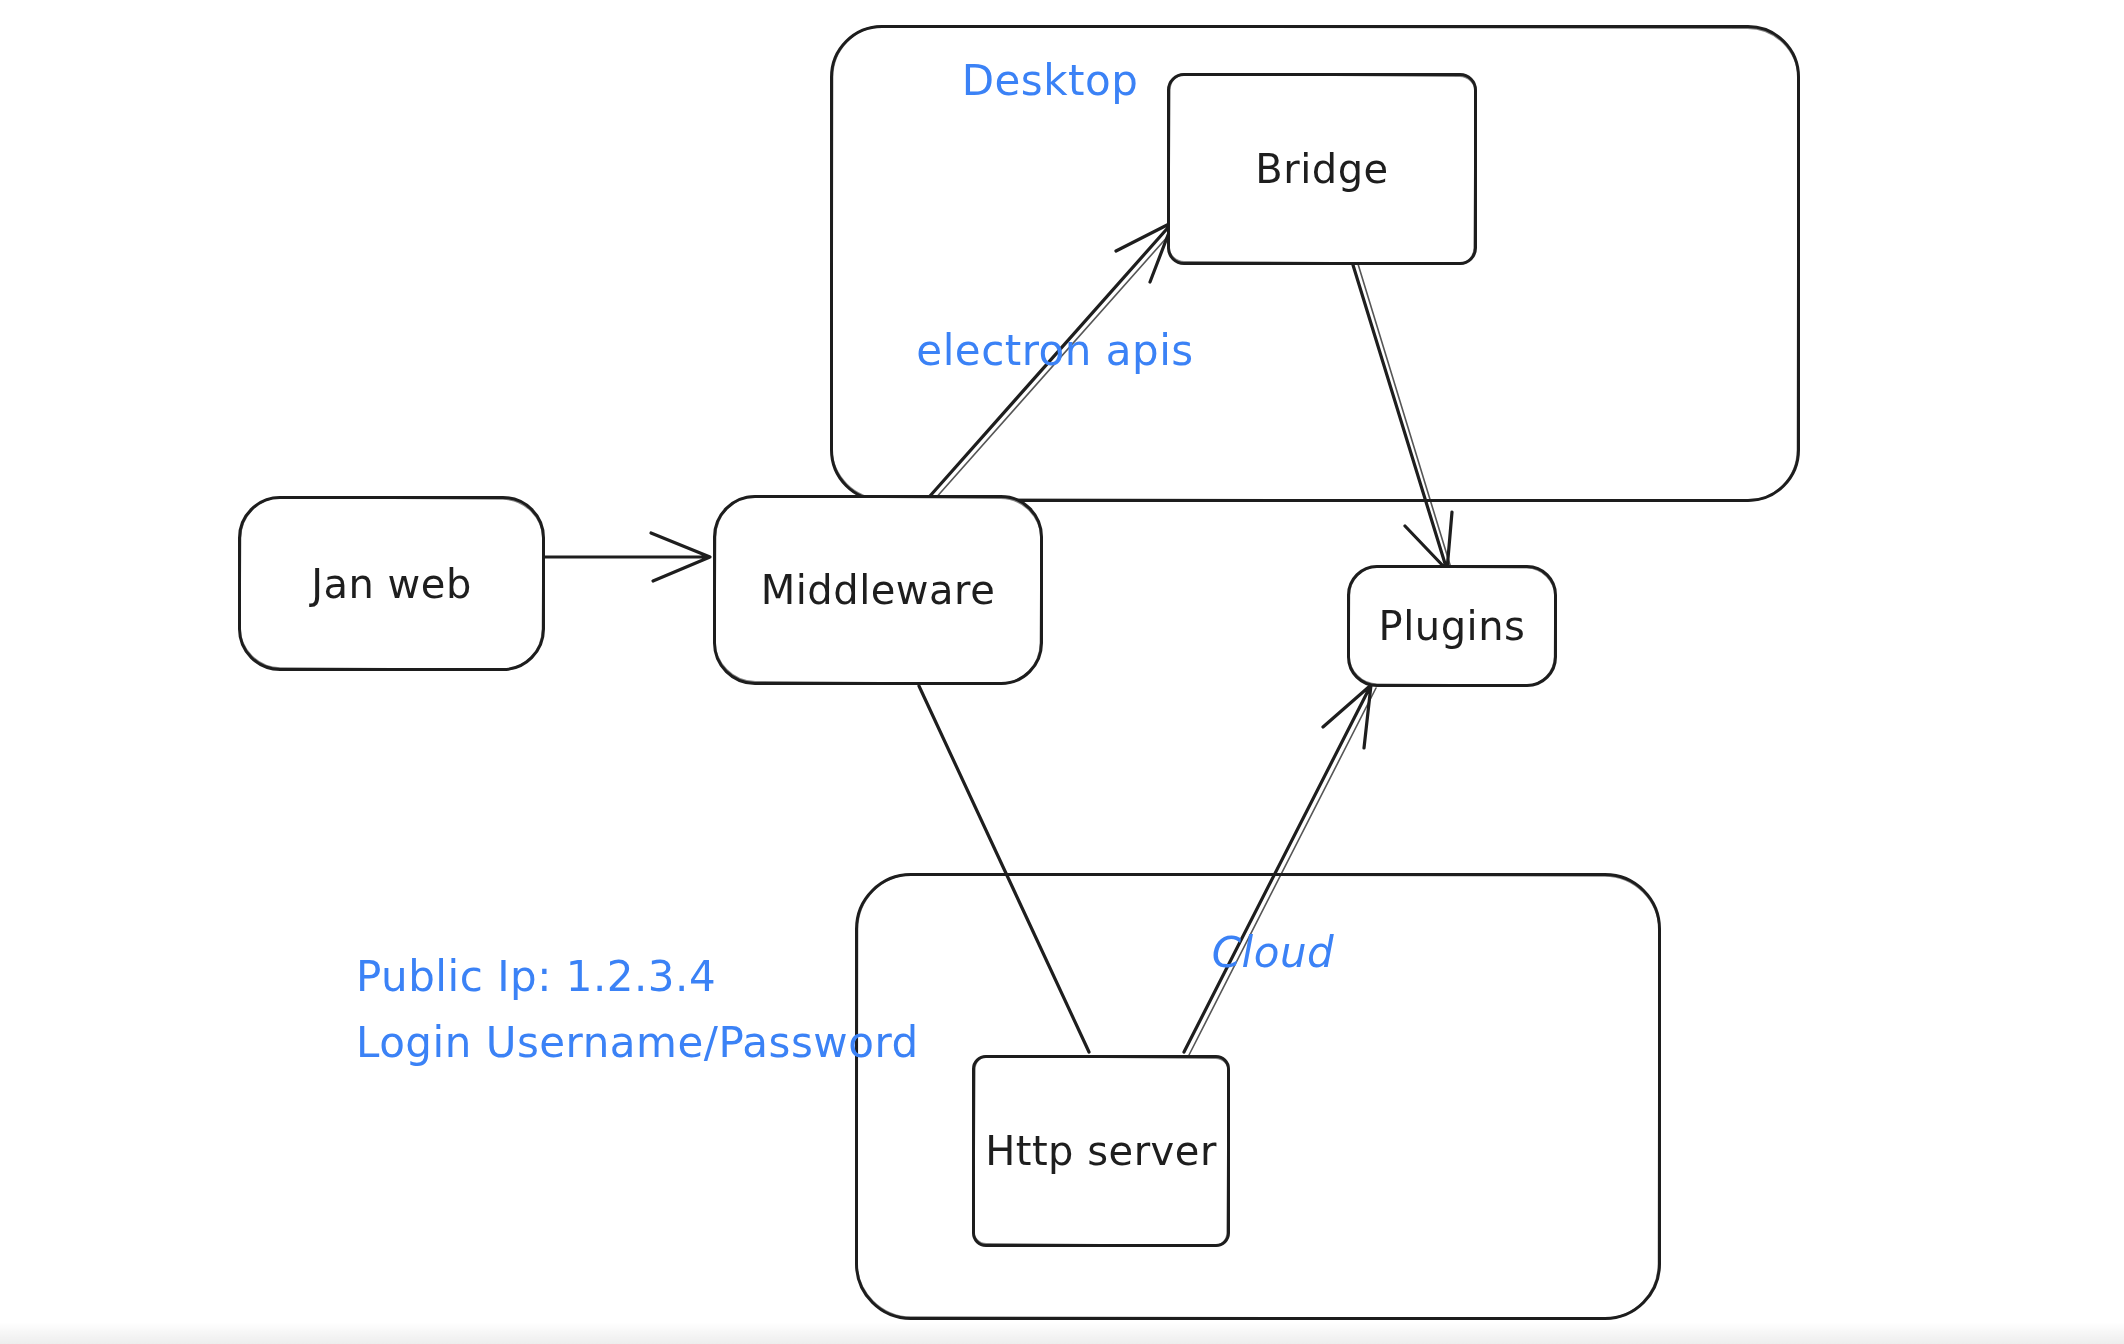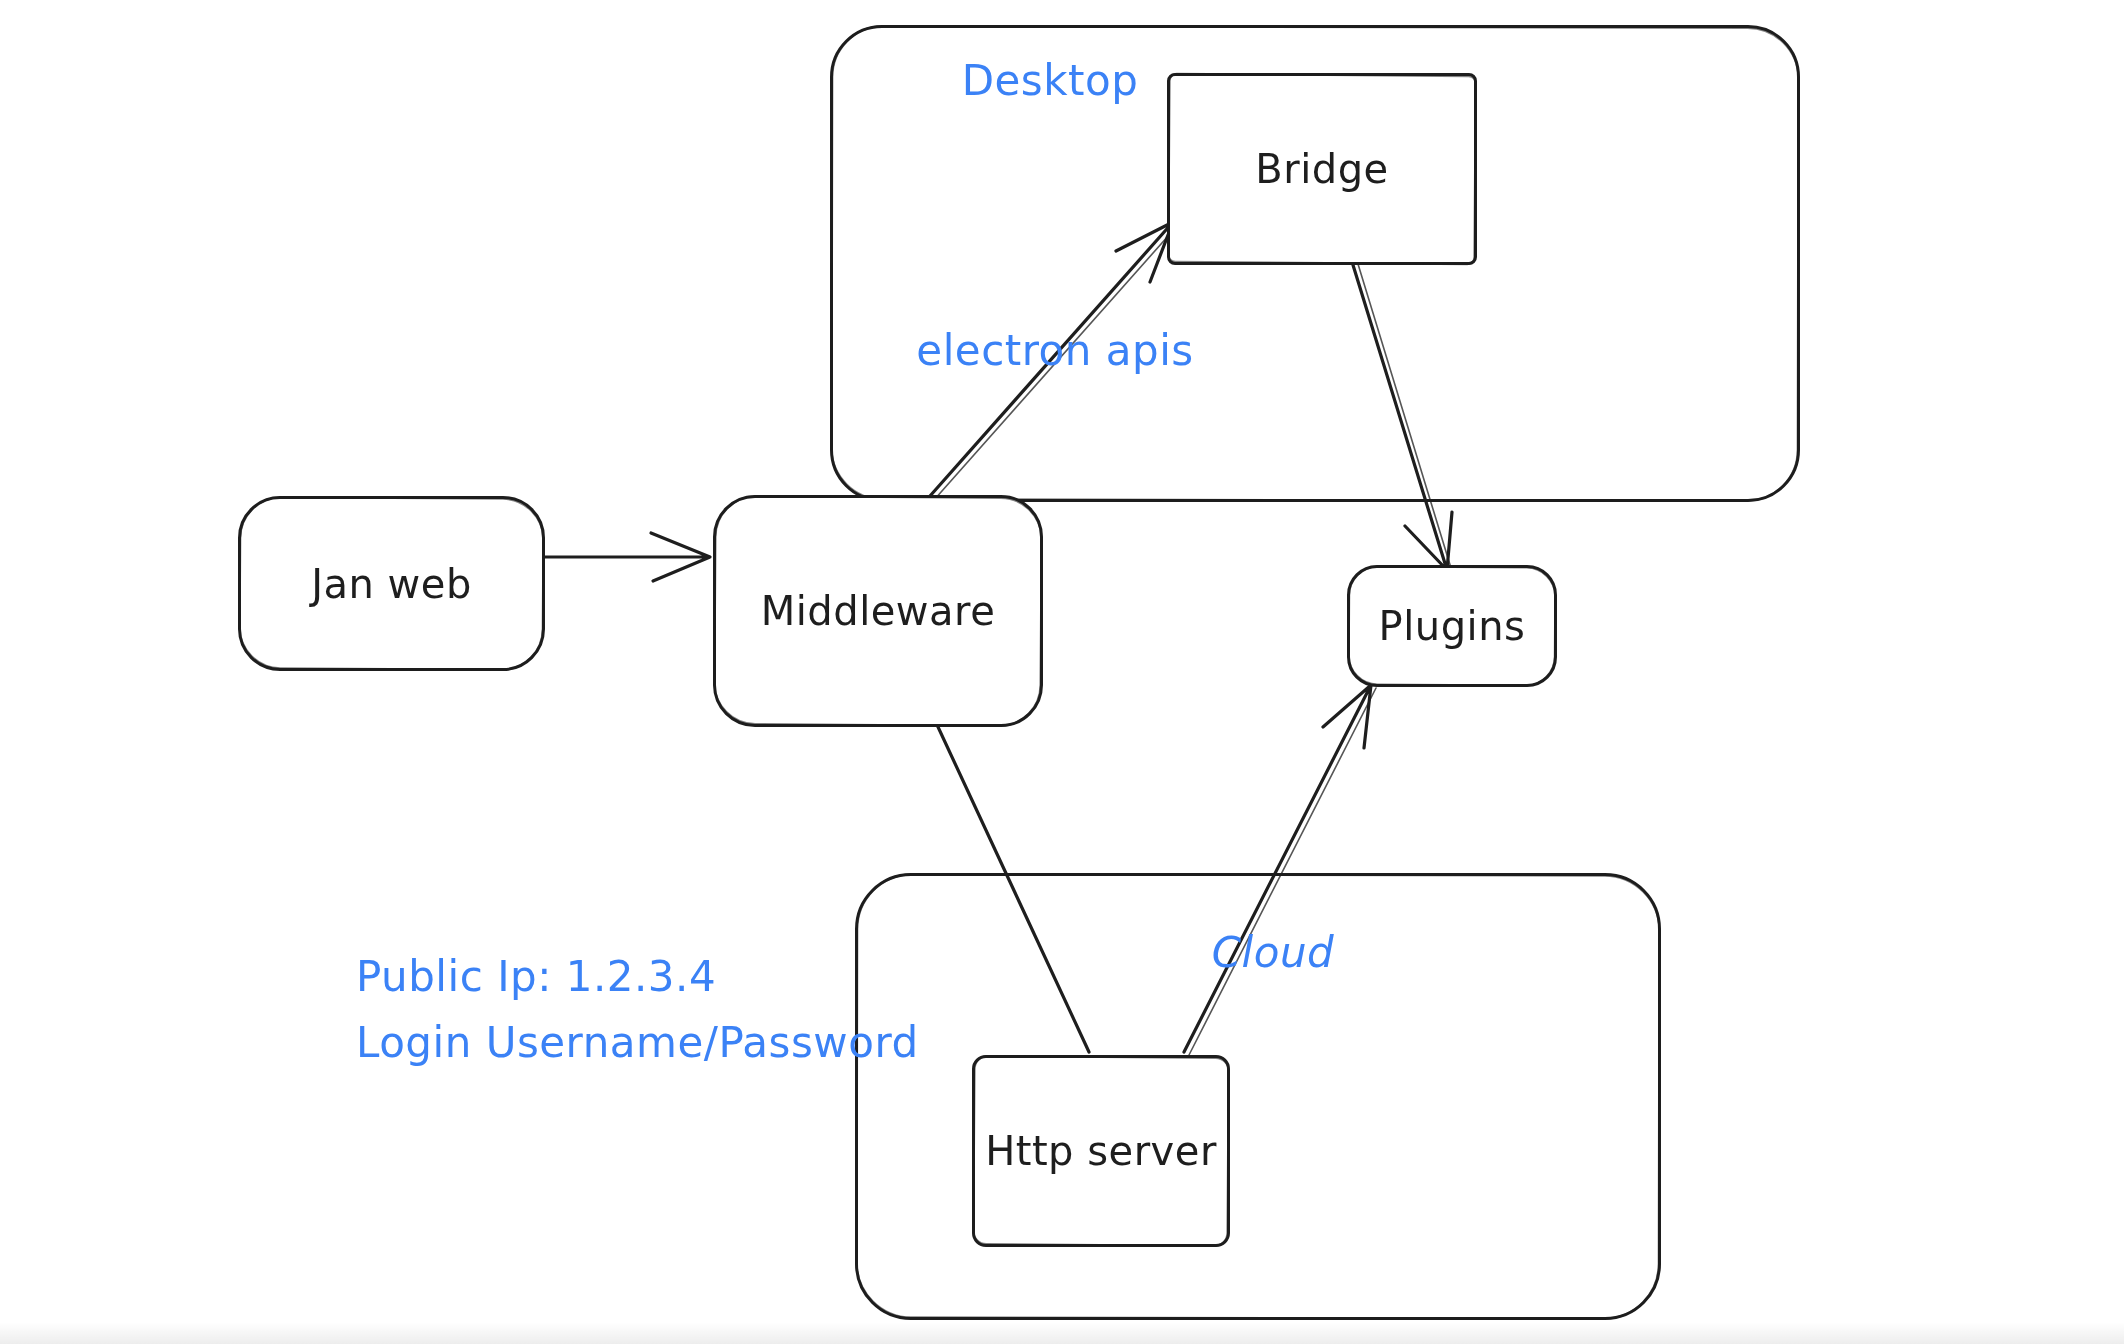--- a/index.html
+++ b/index.html
@@ -59,22 +59,22 @@
     line-height: 50px;
     white-space: nowrap;
     color: #3b82f6;
   }
   .centered { text-align: center; }
 
   
   #desktop     { left: 830px;  top: 25px;   width: 970px; height: 477px; border-radius: 52px; }
   #cloud       { left: 855px;  top: 873px;  width: 806px; height: 447px; border-radius: 56px; }
   #jan-web     { left: 238px;  top: 473px;  width: 307px; height: 175px; border-radius: 42px; margin-top: 23px; }
-  #middleware  { left: 713px;  top: 495px;  width: 330px; height: 232px; border-radius: 42px; }
-  #bridge      { left: 1167px; top: 73px;   width: 310px; height: 192px; border-radius: 8px; }
+  #middleware  { left: 713px;  top: 495px;  width: 330px; height: 190px; border-radius: 42px; }
+  #bridge      { left: 1167px; top: 73px;   width: 310px; height: 192px; border-radius: 17px; }
   #plugins     { left: 1347px; top: 565px;  width: 210px; height: 122px; border-radius: 30px; }
   #http-server { left: 972px;  top: 1055px; width: 258px; height: 192px; border-radius: 14px; text-align: right; }
 
   #desktop-label      { left: 955px;  top: 56px;  width: 190px; }
   #cloud-label        { left: 1178px; top: 928px; width: 190px; font-style: italic; }
   #label-electron-apis{ left: 900px;  top: 326px; width: 310px; }
   #label-request-paths{ left: 745px;  top: 781px; width: 300px; }
   #note-public-ip     { left: 356px;  top: 952px;  }
   #note-login         { left: 356px;  top: 1018px; }
 

